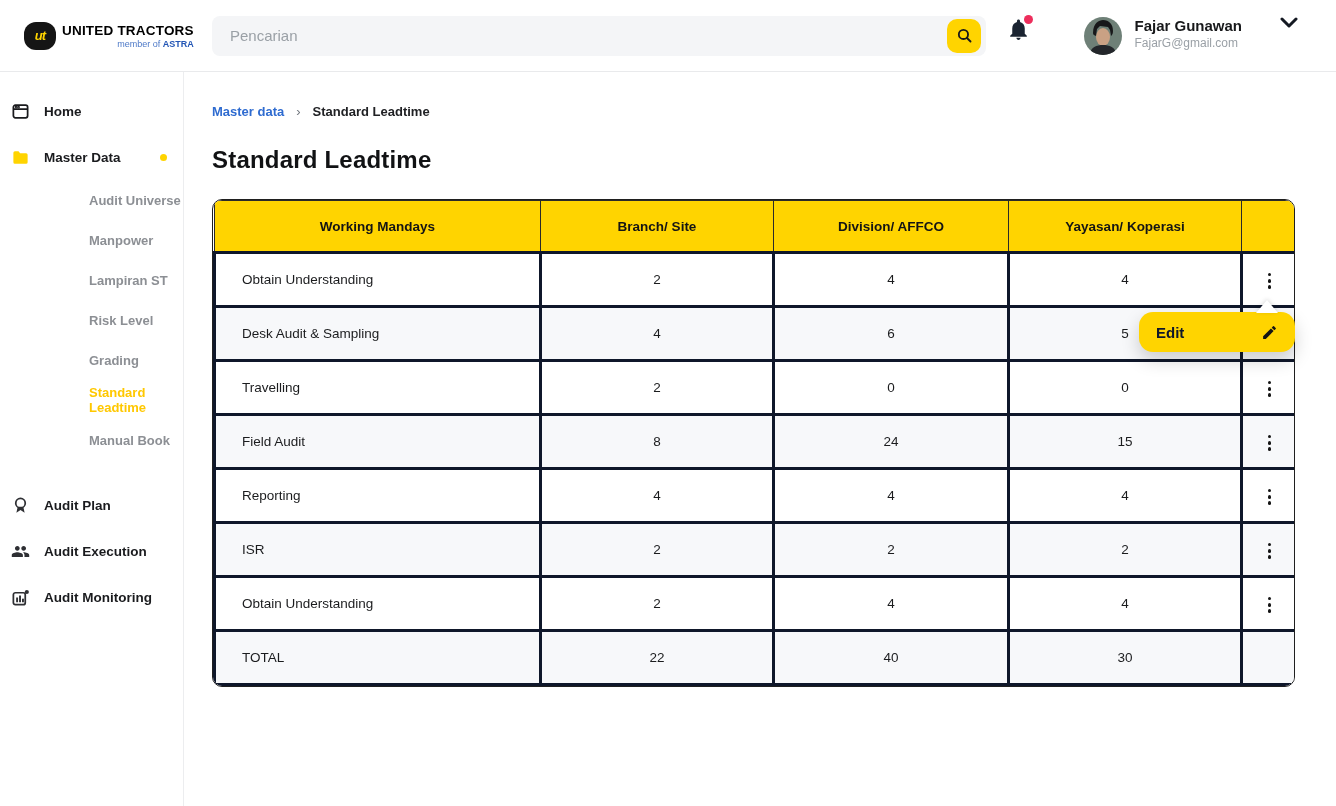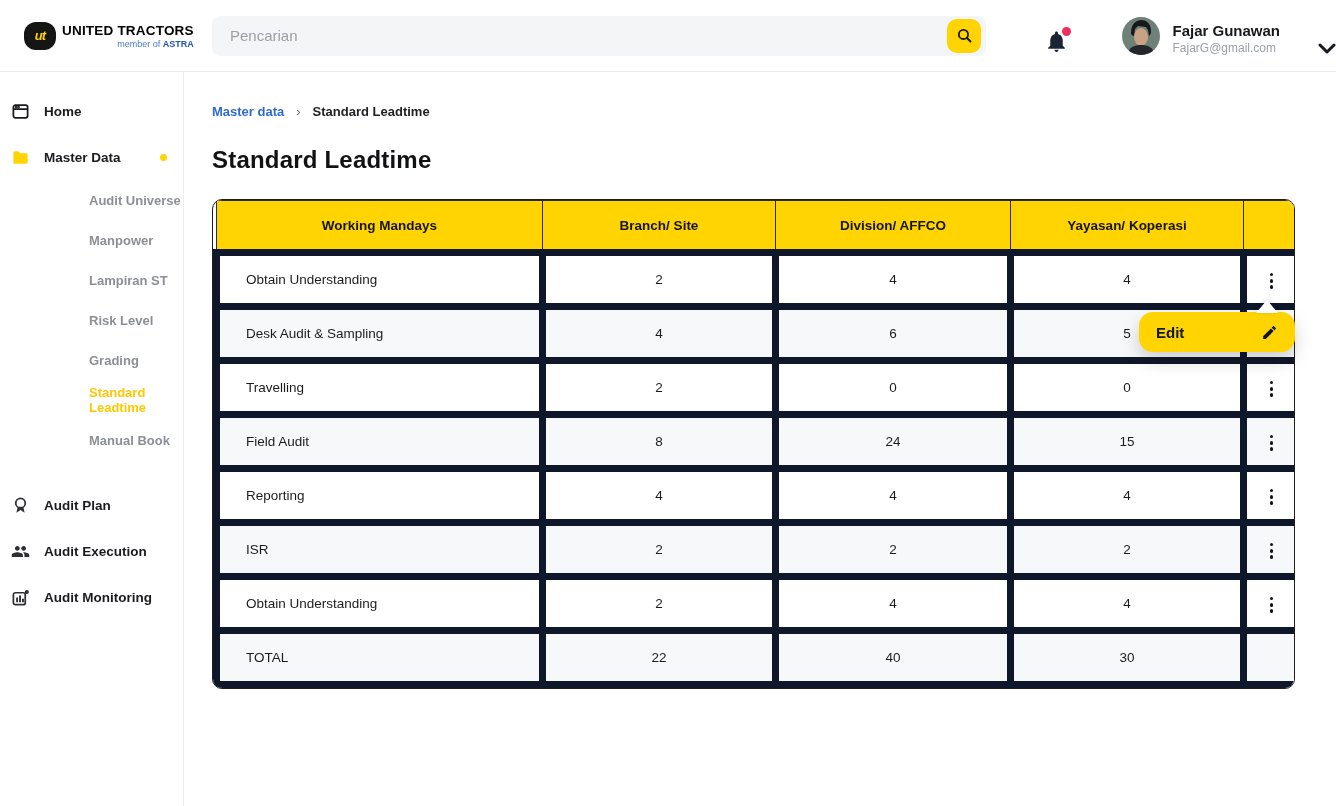--- a/index.html
+++ b/index.html
@@ -12,21 +12,21 @@
   .brand-col { display:flex; flex-direction:column; align-items:flex-end; }
   .brand-main { font-size:13.5px; font-weight:800; color:#000000; letter-spacing:.2px; white-space:nowrap; }
   .brand-sub { font-size:9px; color:#4D79C7; margin-top:1px; }
   .brand-sub b { color:#2356B5; font-weight:800; }
 
   .search-wrap { position:relative; width:774px; height:40px; flex:none; }
   .search-input { width:100%; height:100%; background:#F4F5F7; border:none; outline:none; border-radius:8px; padding:0 56px 0 18px; font-size:15px; color:#0369a1; font-family:inherit; }
   .search-input::placeholder { color:#9AA0A6; }
   .search-btn { position:absolute; right:5px; top:3px; width:34px; height:34px; background:#FFD400; border:none; border-radius:10px; display:flex; align-items:center; justify-content:center; cursor:pointer; }
 
-  .header-right { display:flex; align-items:flex-end; margin-left:auto; }
+  .header-right { display:flex; align-items:flex-start; margin-left:auto; padding-right:38px; }
   .bell-wrap { position:relative; width:26px; height:26px; margin-right:52px; cursor:pointer; }
   .bell-dot { position:absolute; top:-2px; right:-1px; width:9px; height:9px; background:#ED2E5C; border-radius:50%; }
   .avatar { width:38px; height:38px; border-radius:50%; overflow:hidden; flex:none; cursor:pointer; }
   .user-meta { margin-left:12px; display:flex; flex-direction:column; }
   .user-name { font-size:15px; font-weight:800; color:#17181A; line-height:1.2; }
   .user-email { font-size:12px; color:#9AA0A6; margin-top:1px; }
   .user-chevron { margin-left:38px; cursor:pointer; display:flex; }
 
   
   .sidebar { position:absolute; left:0; top:72px; width:184px; height:734px; background:#fff; border-right:1px solid #ECEDEF; padding-top:16px; z-index:5; }
@@ -41,21 +41,21 @@
   .content { position:absolute; left:184px; top:72px; width:1152px; height:734px; background:#fff; padding:32px 0 0 28px; }
   .breadcrumb { display:flex; align-items:center; gap:12px; font-size:13px; font-weight:800; }
   .bc-parent { color:#2E6BD0; cursor:pointer; }
   .bc-sep { color:#70757D; font-weight:400; font-size:13px; }
   .bc-current { color:#202124; }
   .page-title { margin-top:27px; font-size:24px; font-weight:800; color:#111214; letter-spacing:.2px; }
 
   .table-wrap { margin-top:25px; width:1083px; border:1.6px solid #1F1F1F; border-radius:10px; overflow:hidden; }
   table { width:100%; border-collapse:collapse; table-layout:fixed; }
   th { height:52px; background:#FFD400; font-size:13.5px; font-weight:800; color:#141414; border:1px solid #2A2A2A; text-align:center; }
-  td { height:54px; font-size:13.5px; color:#1B1C1E; border:7px solid #0f172a; text-align:center; background:#fff; }
+  td { height:54px; font-size:13.5px; color:#1B1C1E; border:3px solid #0f172a; text-align:center; background:#fff; }
   td.label-cell { text-align:left; padding-left:26px; font-weight:500; }
   tbody tr:nth-child(even) td { background:#F7F8FA; }
   tr.total-row td { background:#E4F7E0; }
   .kebab { display:inline-flex; flex-direction:column; gap:2.6px; padding:6px 8px; cursor:pointer; }
   .kebab i { width:3.6px; height:3.6px; border-radius:50%; background:#141414; }
 
   
   .edit-popup { position:absolute; left:1139px; top:312px; width:156px; height:40px; background:#FFD400; border-radius:14px; display:flex; align-items:center; padding:0 17px; box-shadow:0 8px 18px rgba(0,0,0,.18); z-index:40; cursor:pointer; }
   .edit-label { font-size:15px; font-weight:800; color:#0f172a; }
   .edit-pencil { margin-left:auto; display:flex; }

